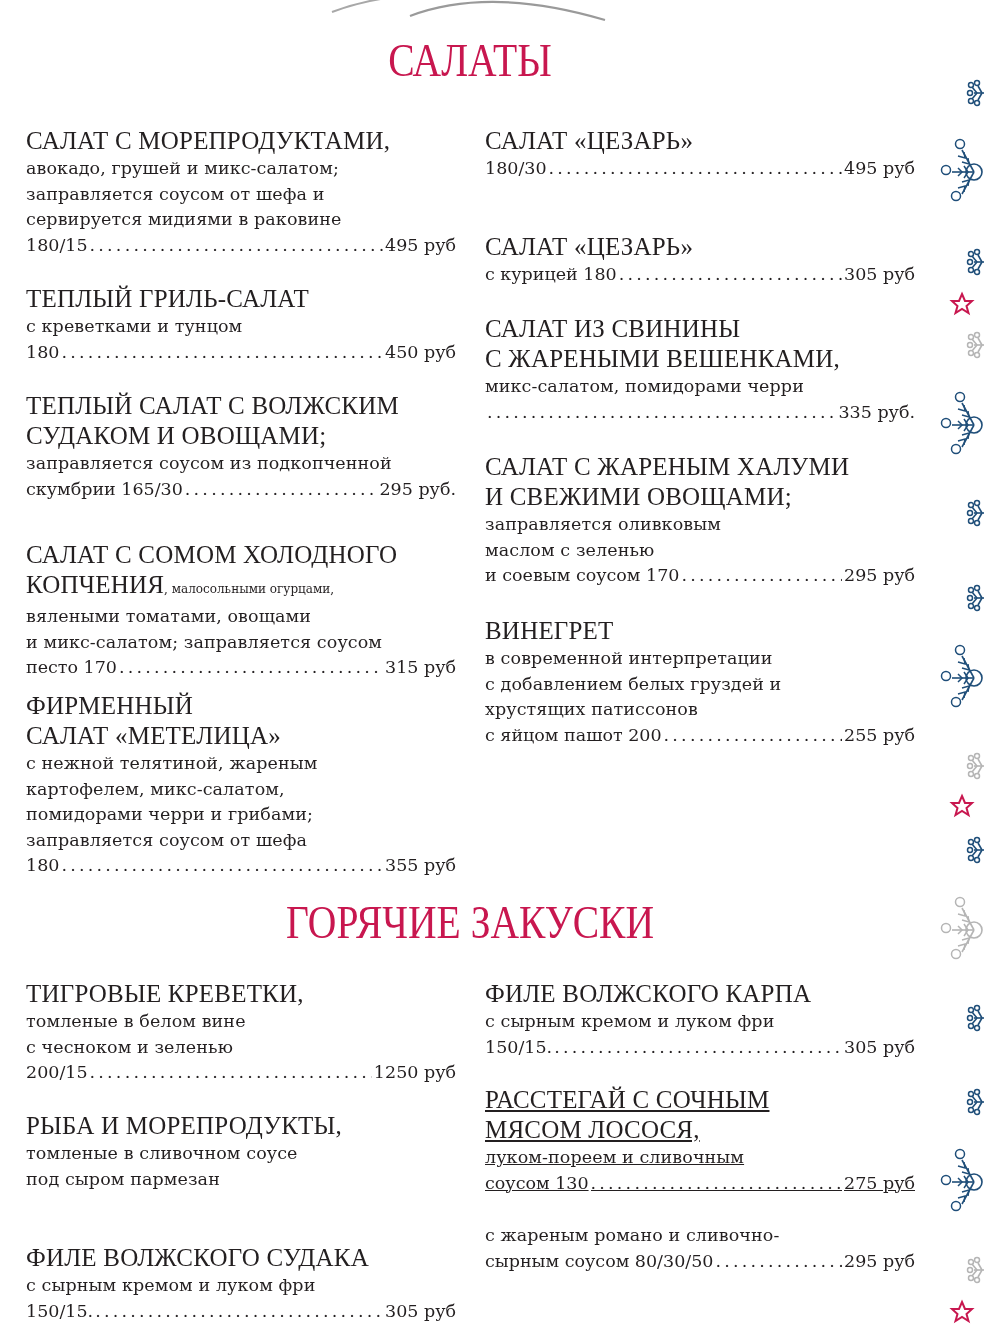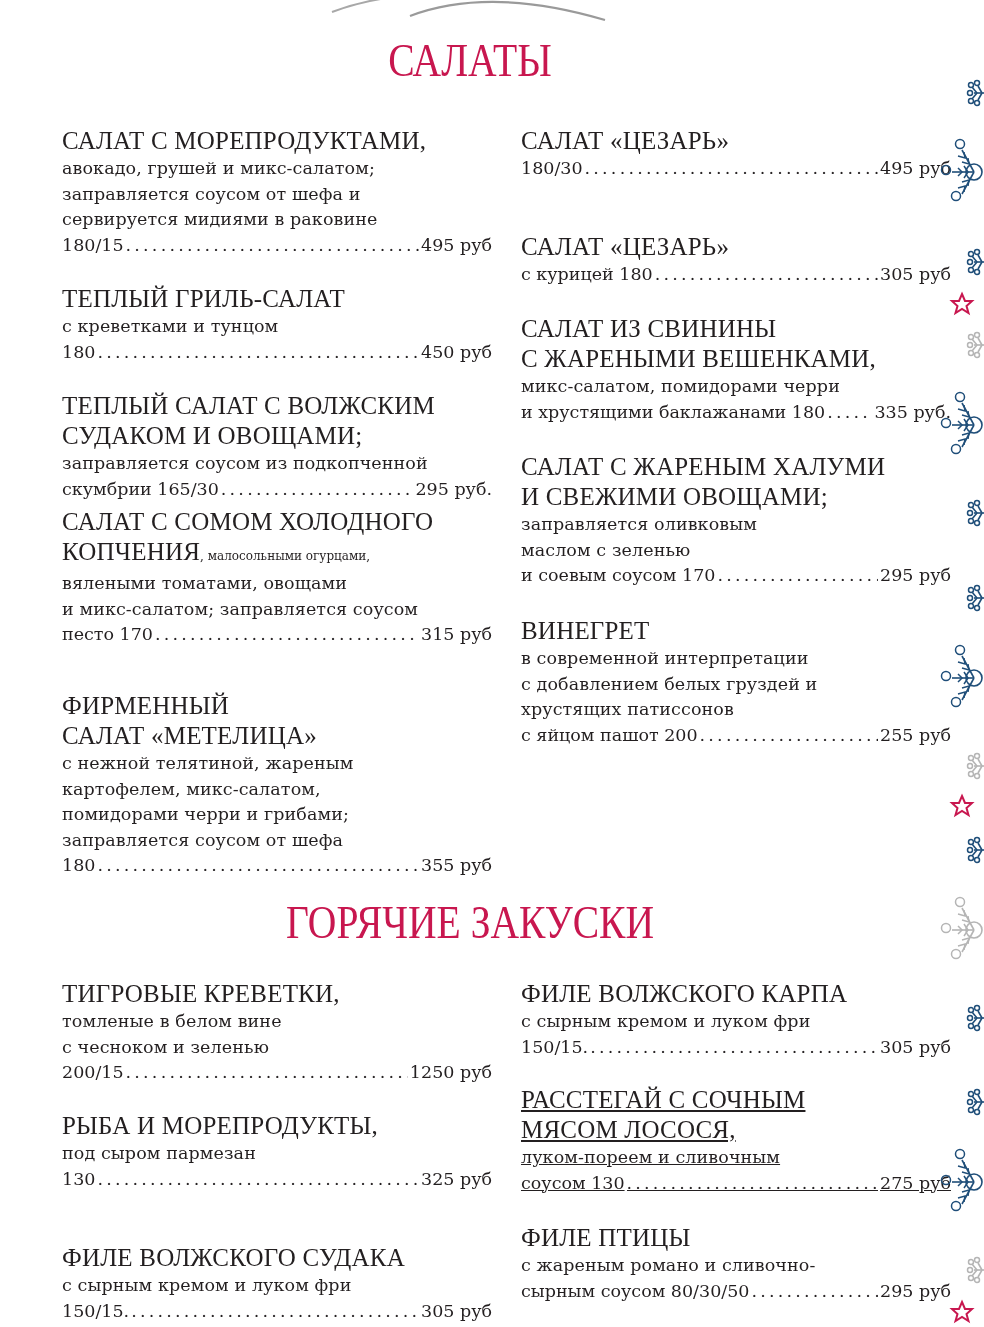--- a/index.html
+++ b/index.html
@@ -36,21 +36,20 @@
       font-weight: normal;
     }
     .col {
       position: absolute;
       width: 430px;
     }
     .dish {
       position: absolute;
       left: 0;
       width: 430px;
-      margin-left: 36px;
     }
     .dish-name {
       font-family: "Liberation Serif", "DejaVu Serif", serif;
       font-size: 25px;
       line-height: 30px;
       letter-spacing: 0.2px;
       white-space: nowrap;
     }
     .dish-name .inline-desc {
       font-family: "DejaVu Serif", serif;
@@ -134,21 +133,21 @@
     <div class="dish-name">ТЕПЛЫЙ САЛАТ С ВОЛЖСКИМ</div>
     <div class="dish-name">СУДАКОМ И ОВОЩАМИ;</div>
     <div class="dish-desc">заправляется соусом из подкопченной</div>
     <div class="price-line">
       <span class="lead">скумбрии 165/30</span>
       <span class="dots"></span>
       <span class="price">295 руб.</span>
     </div>
   </div>
 
-  <div class="dish" style="top:381px;">
+  <div class="dish" style="top:414px;">
     <div class="dish-name">САЛАТ С СОМОМ ХОЛОДНОГО</div>
     <div class="dish-name"><span>КОПЧЕНИЯ</span><span class="inline-desc">, малосольными огурцами,</span></div>
     <div class="dish-desc">вялеными томатами, овощами</div>
     <div class="dish-desc">и микс-салатом; заправляется соусом</div>
     <div class="price-line">
       <span class="lead">песто 170</span>
       <span class="dots"></span>
       <span class="price">315 руб</span>
     </div>
   </div>
@@ -185,21 +184,20 @@
       <span class="dots"></span>
       <span class="price">305 руб</span>
     </div>
   </div>
 
   <div class="dish" style="top:188px;">
     <div class="dish-name">САЛАТ ИЗ СВИНИНЫ</div>
     <div class="dish-name">С ЖАРЕНЫМИ ВЕШЕНКАМИ,</div>
     <div class="dish-desc">микс-салатом,  помидорами черри</div>
     <div class="price-line">
-      <span class="lead">и хрустящими баклажанами 180</span>
       <span class="dots"></span>
       <span class="price">335 руб.</span>
     </div>
   </div>
 
   <div class="dish" style="top:326px;">
     <div class="dish-name">САЛАТ С ЖАРЕНЫМ ХАЛУМИ</div>
     <div class="dish-name">И СВЕЖИМИ ОВОЩАМИ;</div>
     <div class="dish-desc">заправляется оливковым</div>
     <div class="dish-desc">маслом с зеленью</div>
@@ -232,26 +230,22 @@
     <div class="dish-desc">с чесноком и зеленью</div>
     <div class="price-line">
       <span class="lead">200/15</span>
       <span class="dots"></span>
       <span class="price">1250 руб</span>
     </div>
   </div>
 
   <div class="dish" style="top:132px;">
     <div class="dish-name">РЫБА И МОРЕПРОДУКТЫ,</div>
+    <div class="dish-desc">томленые в сливочном соусе</div>
     <div class="dish-desc">под сыром пармезан</div>
-    <div class="price-line">
-      <span class="lead">130</span>
-      <span class="dots"></span>
-      <span class="price">325 руб</span>
-    </div>
   </div>
 
   <div class="dish" style="top:264px;">
     <div class="dish-name">ФИЛЕ ВОЛЖСКОГО СУДАКА</div>
     <div class="dish-desc">с сырным кремом и луком фри</div>
     <div class="price-line">
       <span class="lead">150/15.</span>
       <span class="dots"></span>
       <span class="price">305 руб</span>
     </div>
@@ -274,21 +268,20 @@
     <div class="dish-name">МЯСОМ ЛОСОСЯ,</div>
     <div class="dish-desc">луком-пореем и сливочным</div>
     <div class="price-line">
       <span class="lead">соусом 130</span>
       <span class="dots"></span>
       <span class="price">275 руб</span>
     </div>
   </div>
 
   <div class="dish" style="top:244px;">
-    <div class="dish-name">ФИЛЕ ПТИЦЫ</div>
     <div class="dish-desc">с жареным романо и сливочно-</div>
     <div class="price-line">
       <span class="lead">сырным соусом 80/30/50</span>
       <span class="dots"></span>
       <span class="price">295 руб</span>
     </div>
   </div>
 </div>
 
 <svg class="deco" viewBox="0 0 984 1327">

